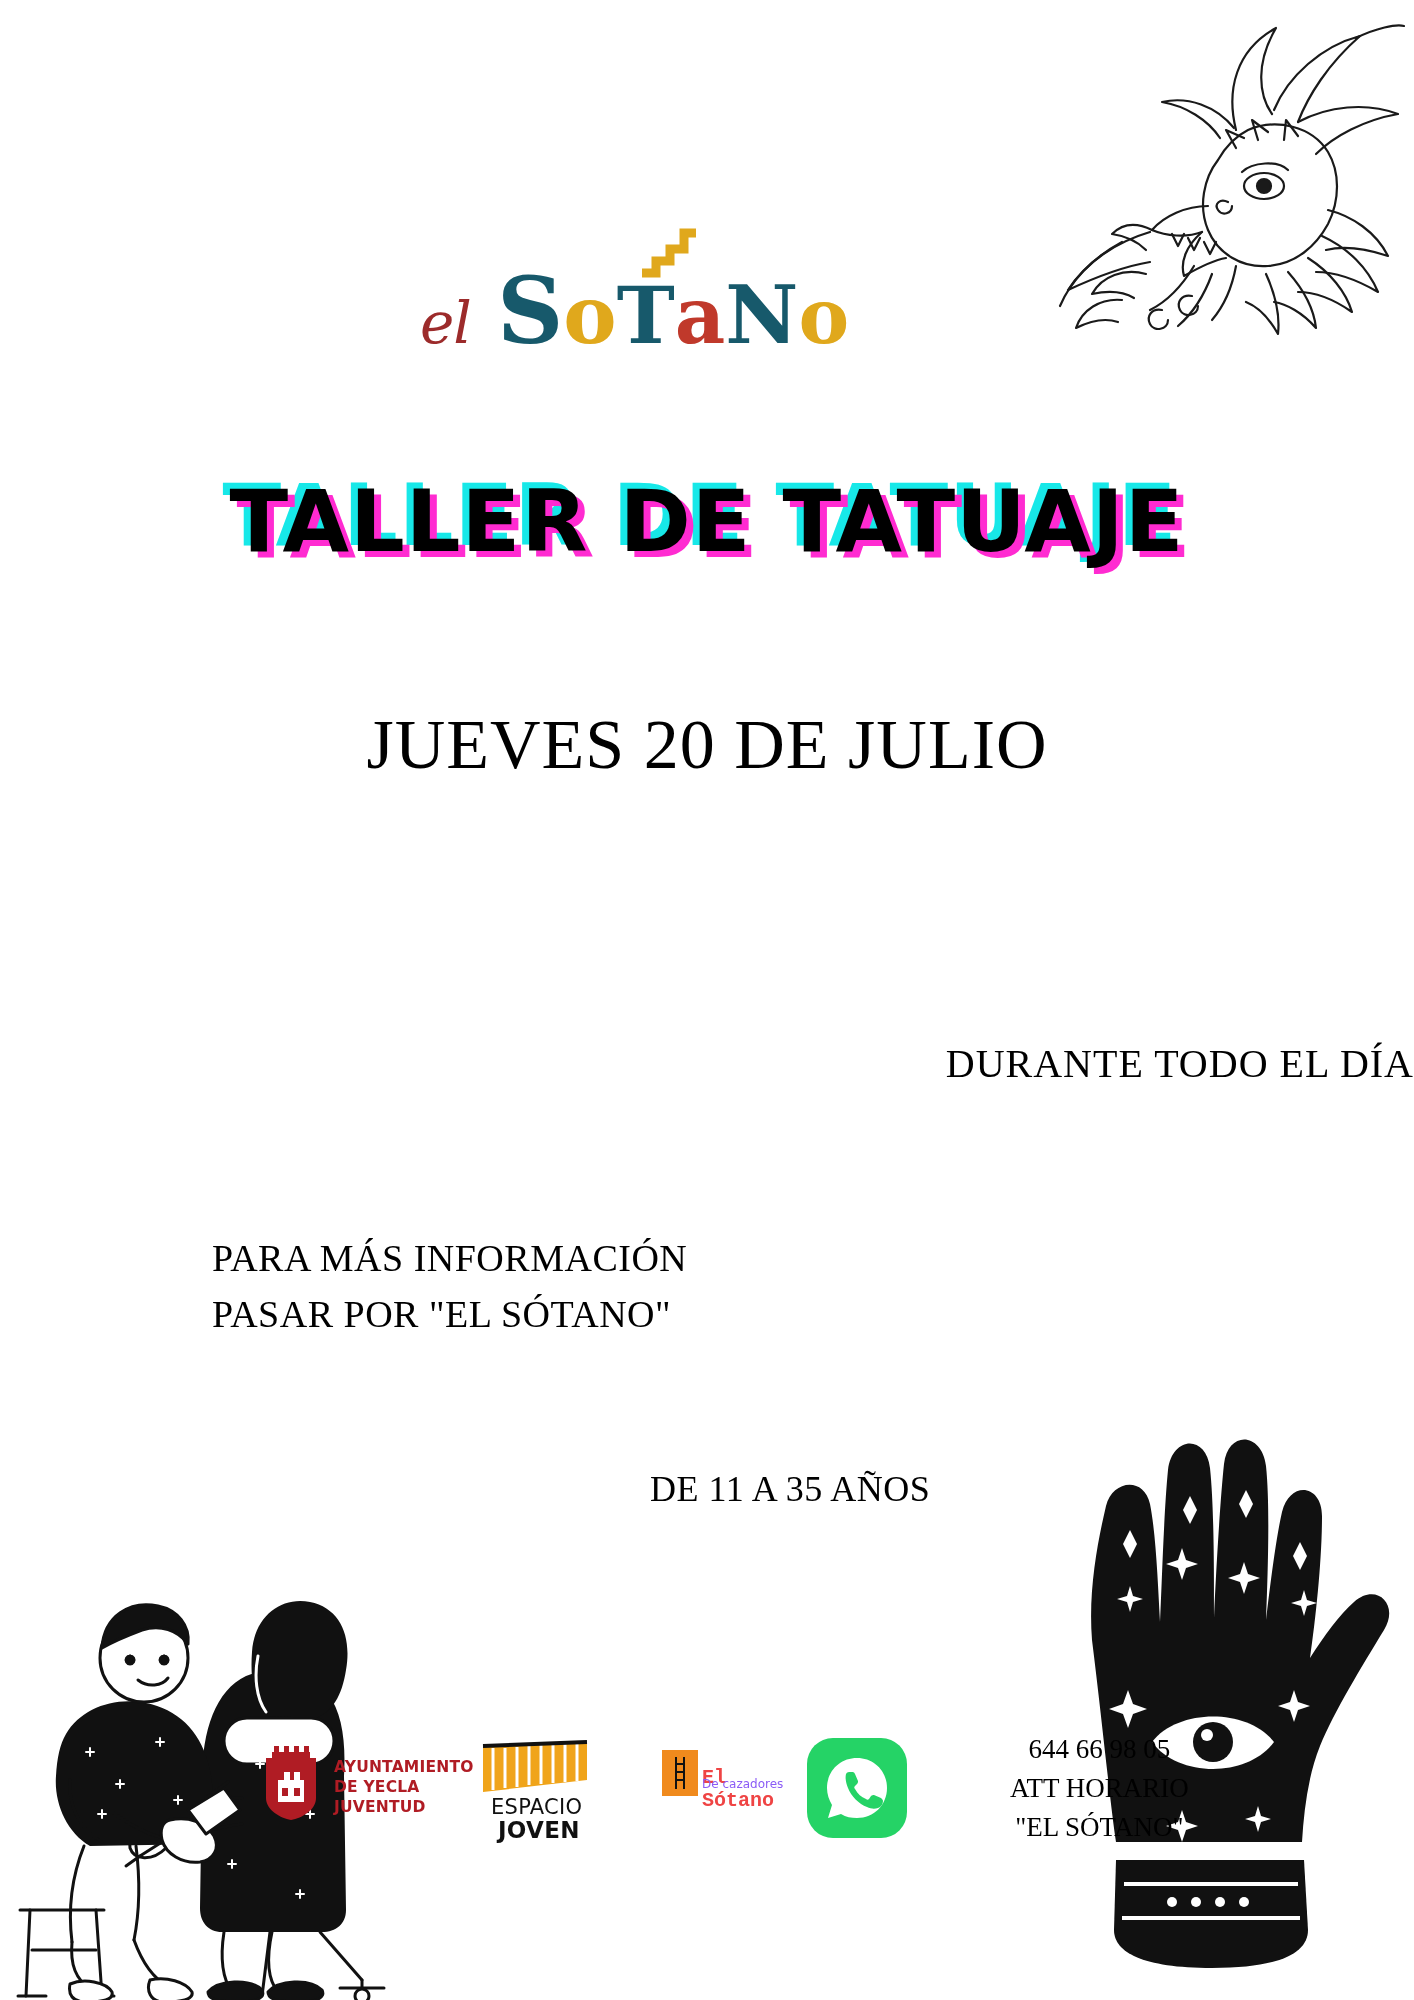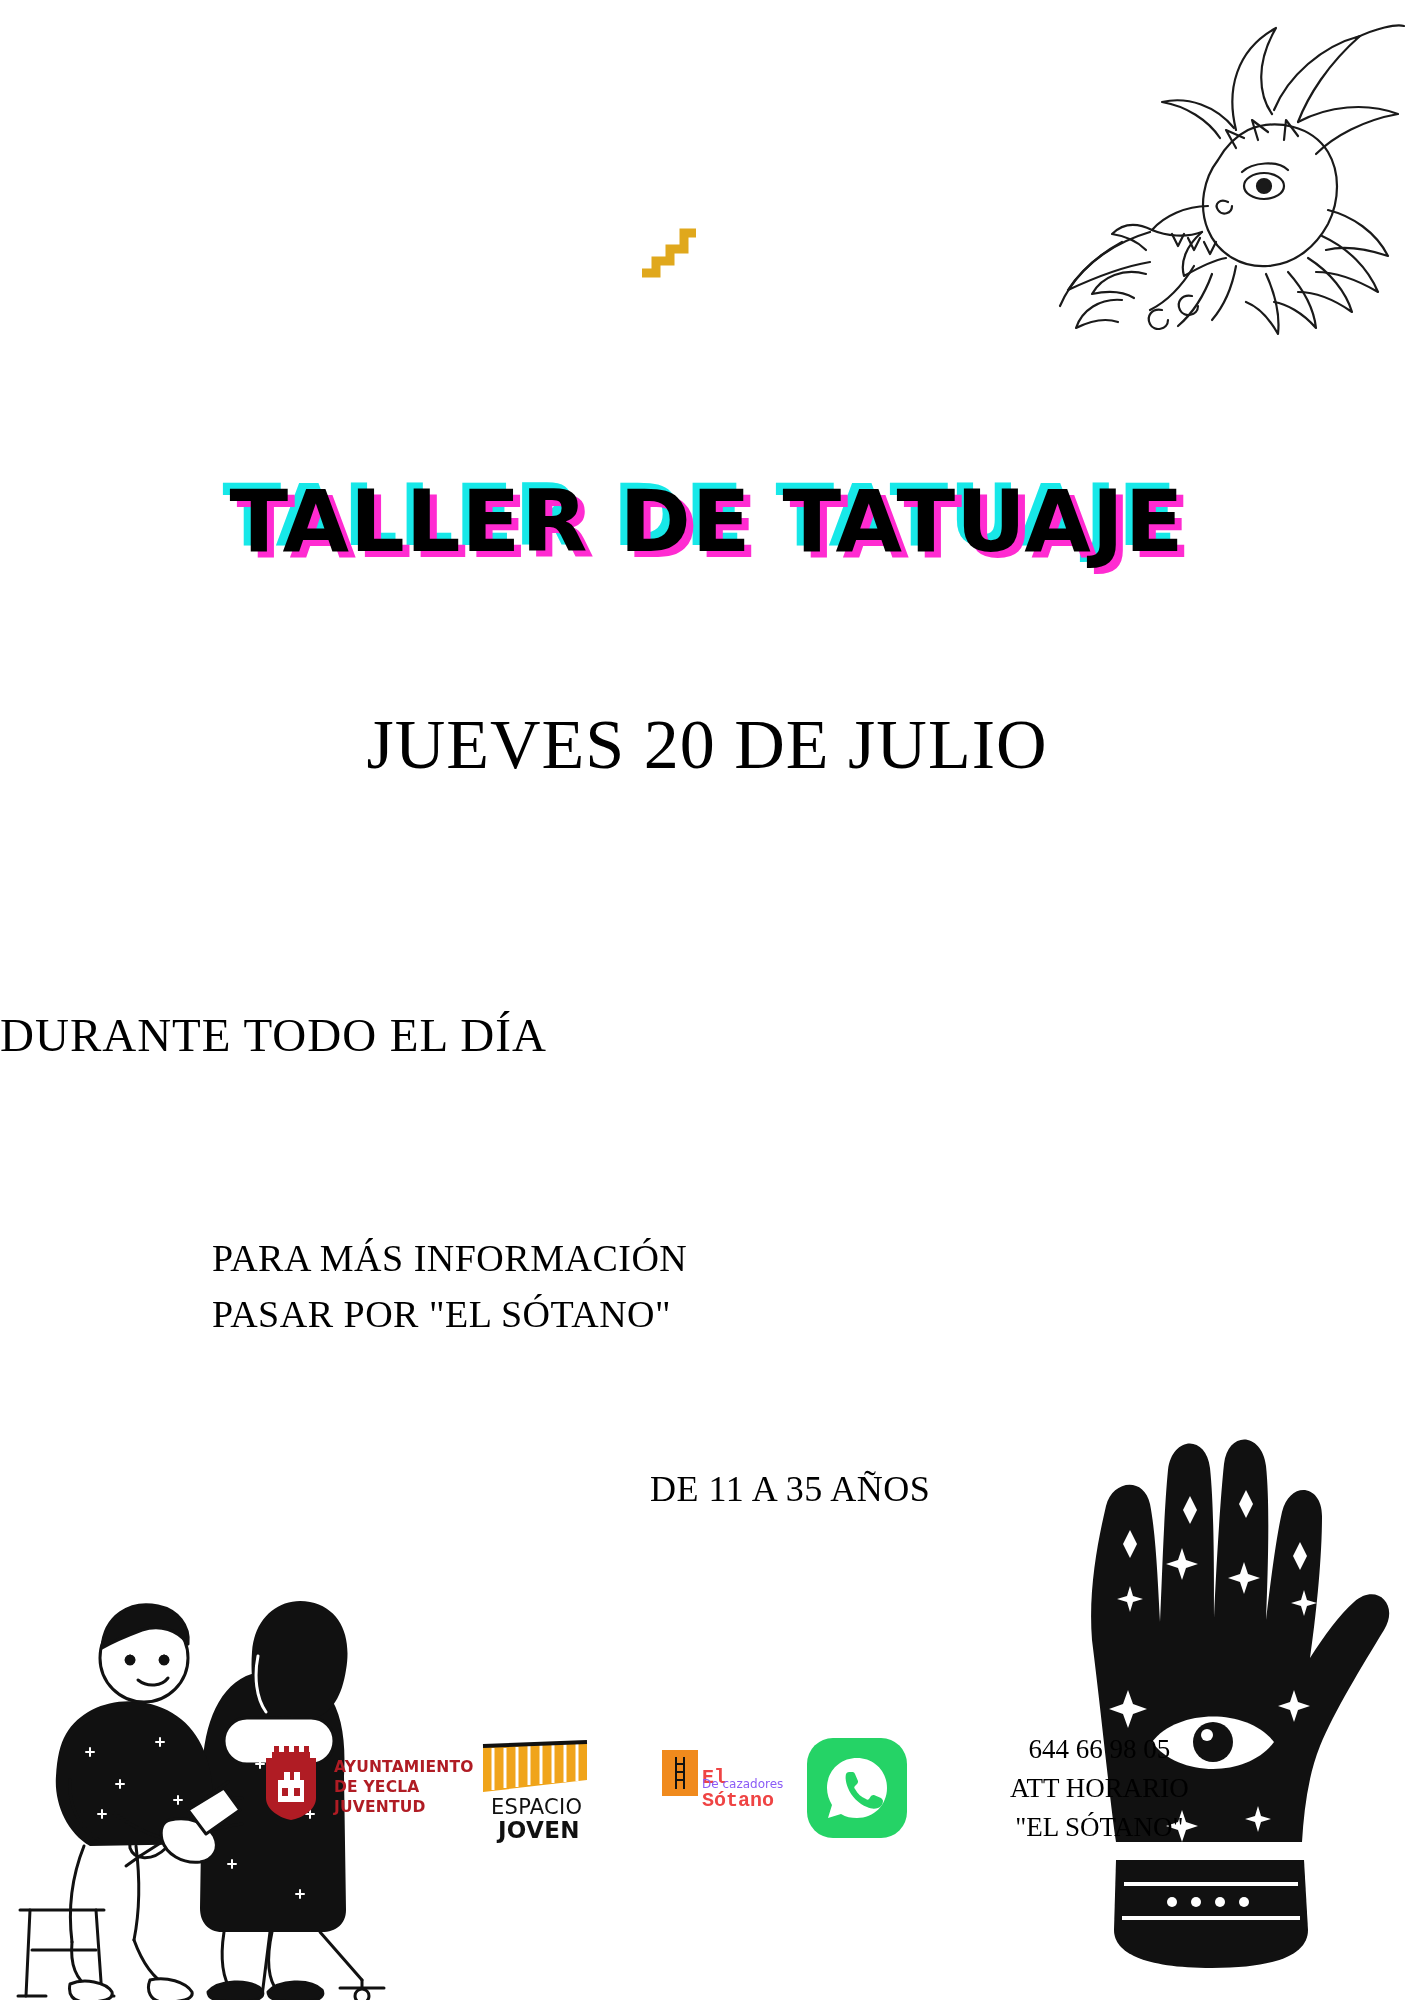--- a/index.html
+++ b/index.html
@@ -99,25 +99,25 @@
   }
   .date-line {
     font-family: "Liberation Serif", serif;
     font-size: 70px;
     letter-spacing: 1px;
     line-height: 1.28;
   }
 
   .allday {
     position: absolute;
-    top: 1008px;
+    top: 1040px;
     left: 0;
     width: 1414px;
-    text-align: left;
-    font-size: 47px;
+    text-align: right;
+    font-size: 40px;
     letter-spacing: 1px;
   }
 
   
   .info {
     position: absolute;
     top: 1230px;
     left: 212px;
     font-size: 38px;
     line-height: 1.48;
@@ -253,20 +253,30 @@
     <path d="M186 290 c-22 -2 -40 10 -46 28 c16 -8 30 -10 42 -6"></path>
 
     <path d="M298 118 C280 96 252 86 226 92 C250 96 272 110 284 128"></path>
   </svg>
 </div>
 
 <div class="logo">
   <svg class="stairs" viewBox="0 0 60 60">
     <path d="M4 54 H18 V42 H32 V30 H46 V14 H58" stroke="#e0a81c" stroke-width="9" fill="none" stroke-linejoin="miter"></path>
   </svg>
+  <div class="logo-text">
+    <span class="l-el">el</span>
+    <span style="display:inline-block;width:26px"></span>
+    <span class="l-s">S</span>
+    <span class="l-o">o</span>
+    <span class="l-t">T</span>
+    <span class="l-a">a</span>
+    <span class="l-n">N</span>
+    <span class="l-o2">o</span>
+  </div>
 </div>
 
 <div class="title-wrap">
   <span class="glitch">
     <span class="layer cyan">TALLER DE TATUAJE</span>
     <span class="layer magenta">TALLER DE TATUAJE</span>
     <span class="base">TALLER DE TATUAJE</span>
   </span>
 </div>
 

